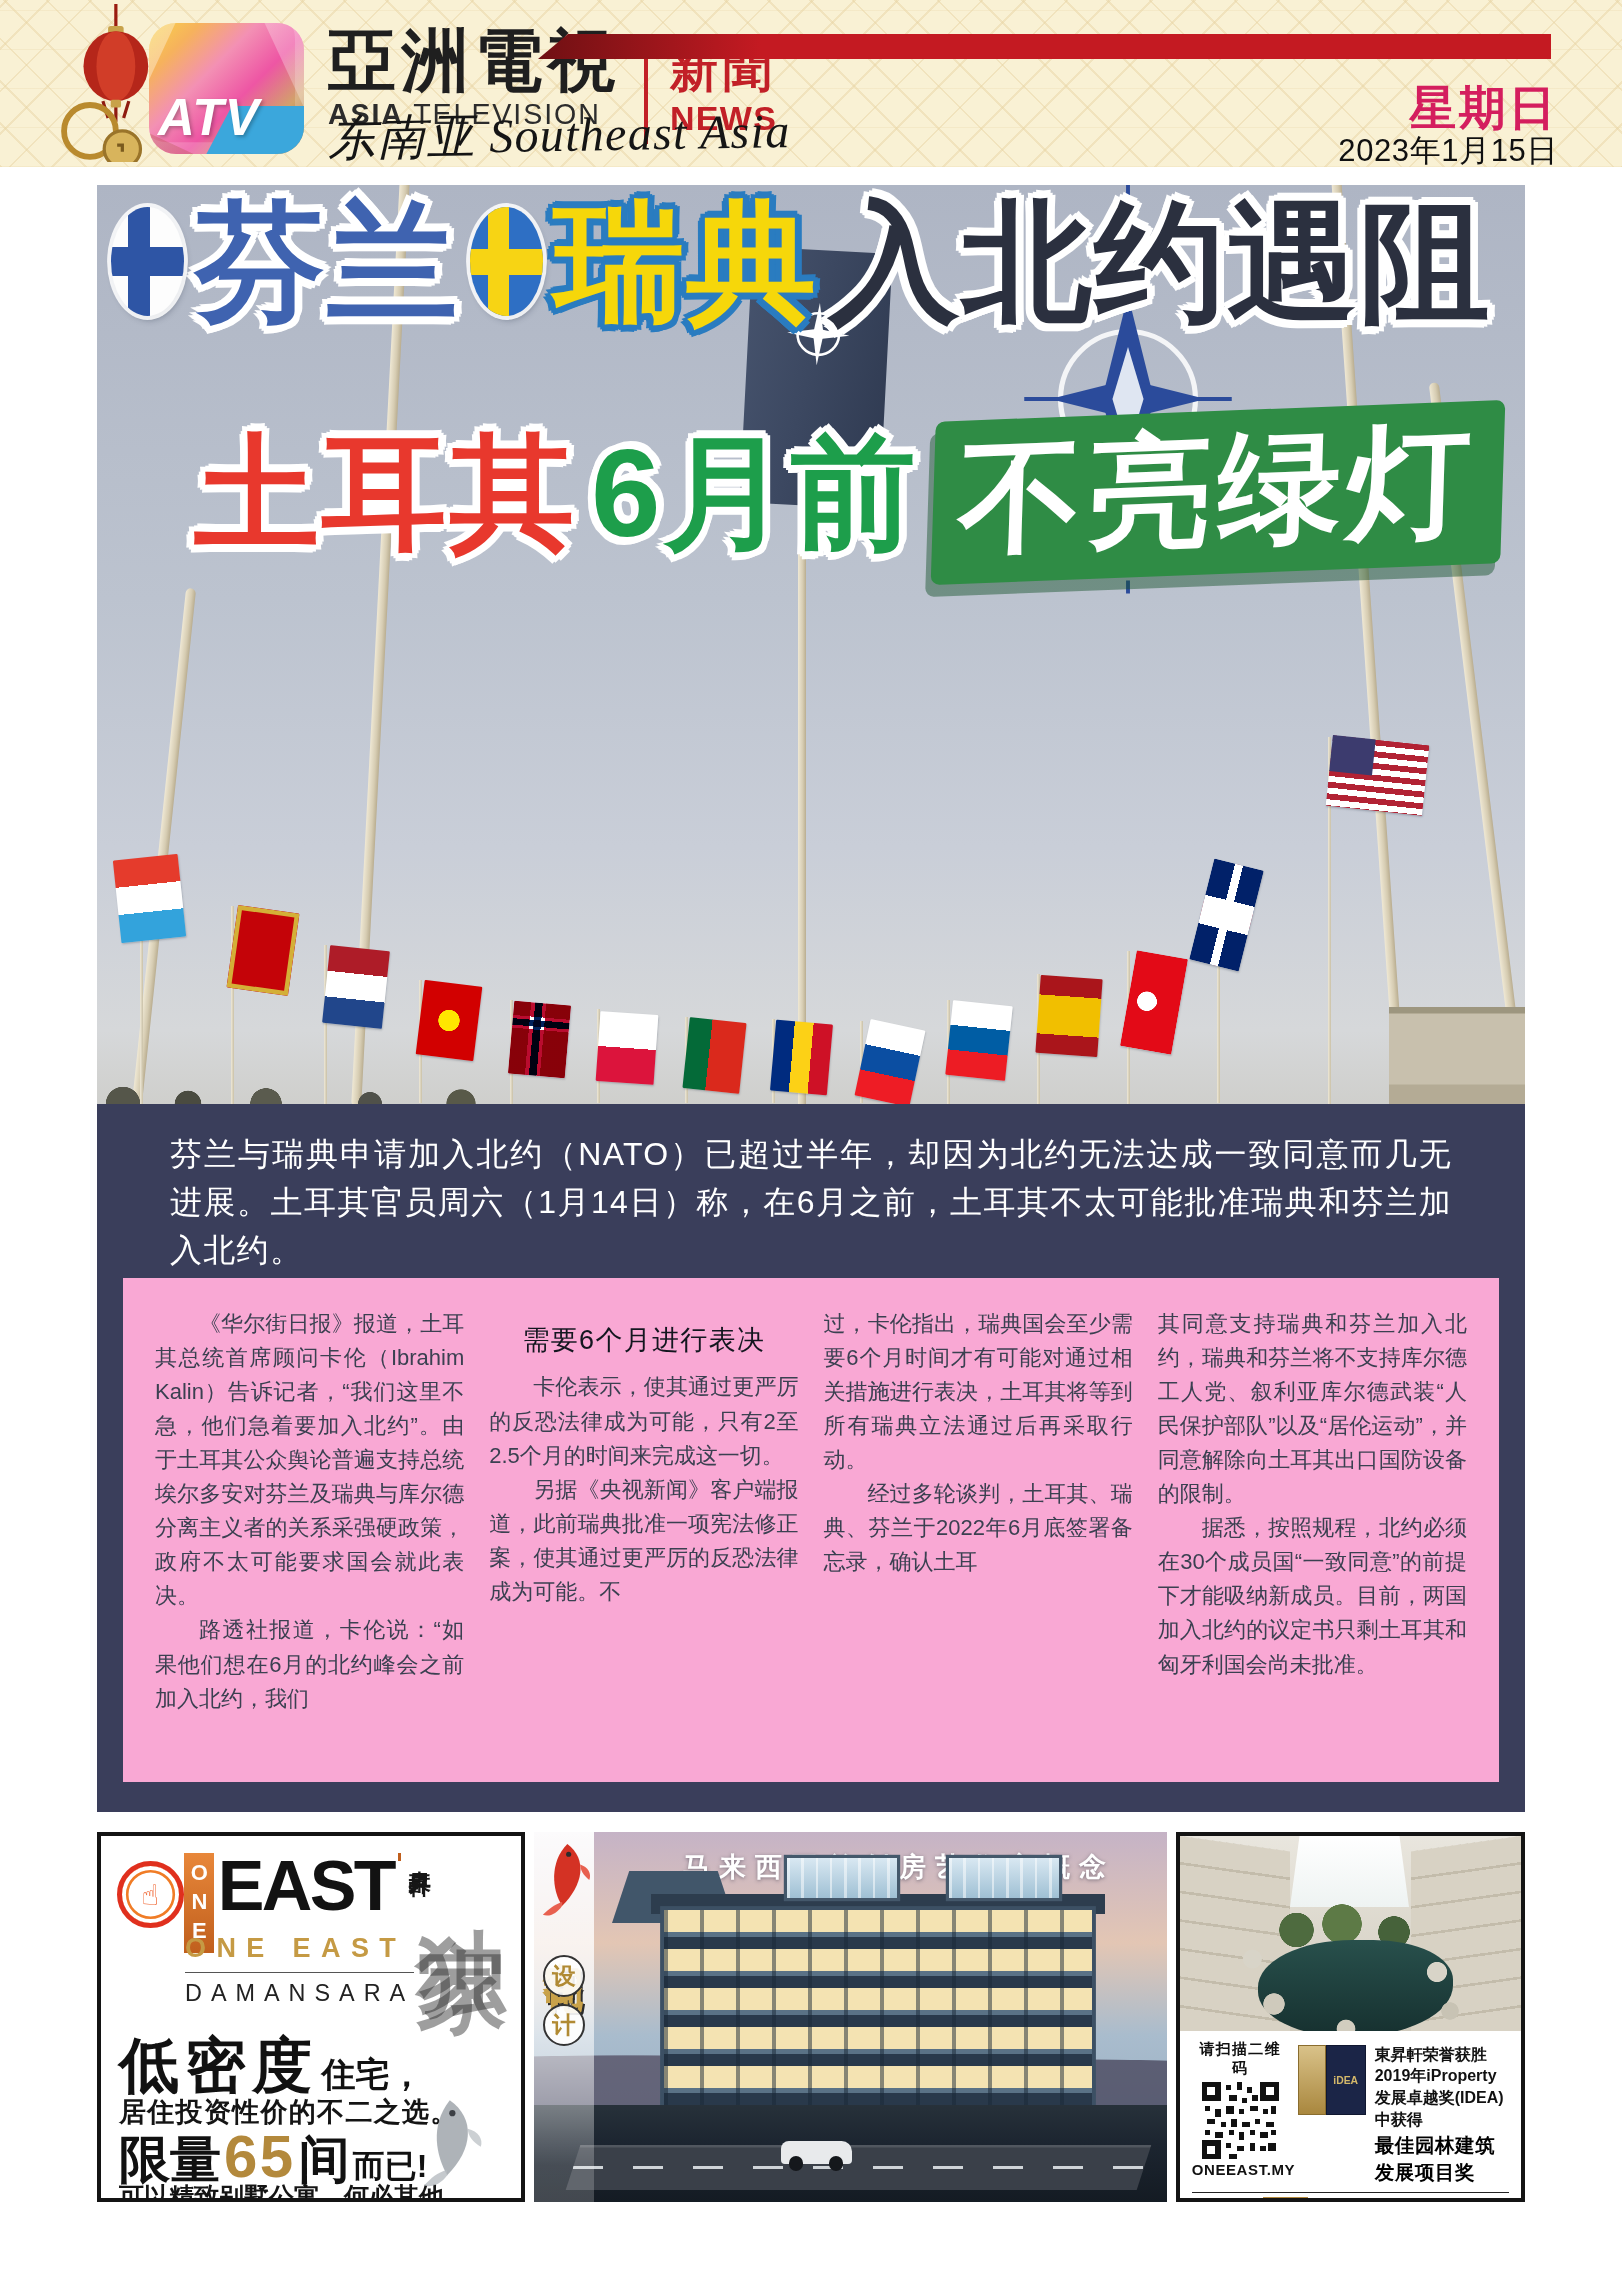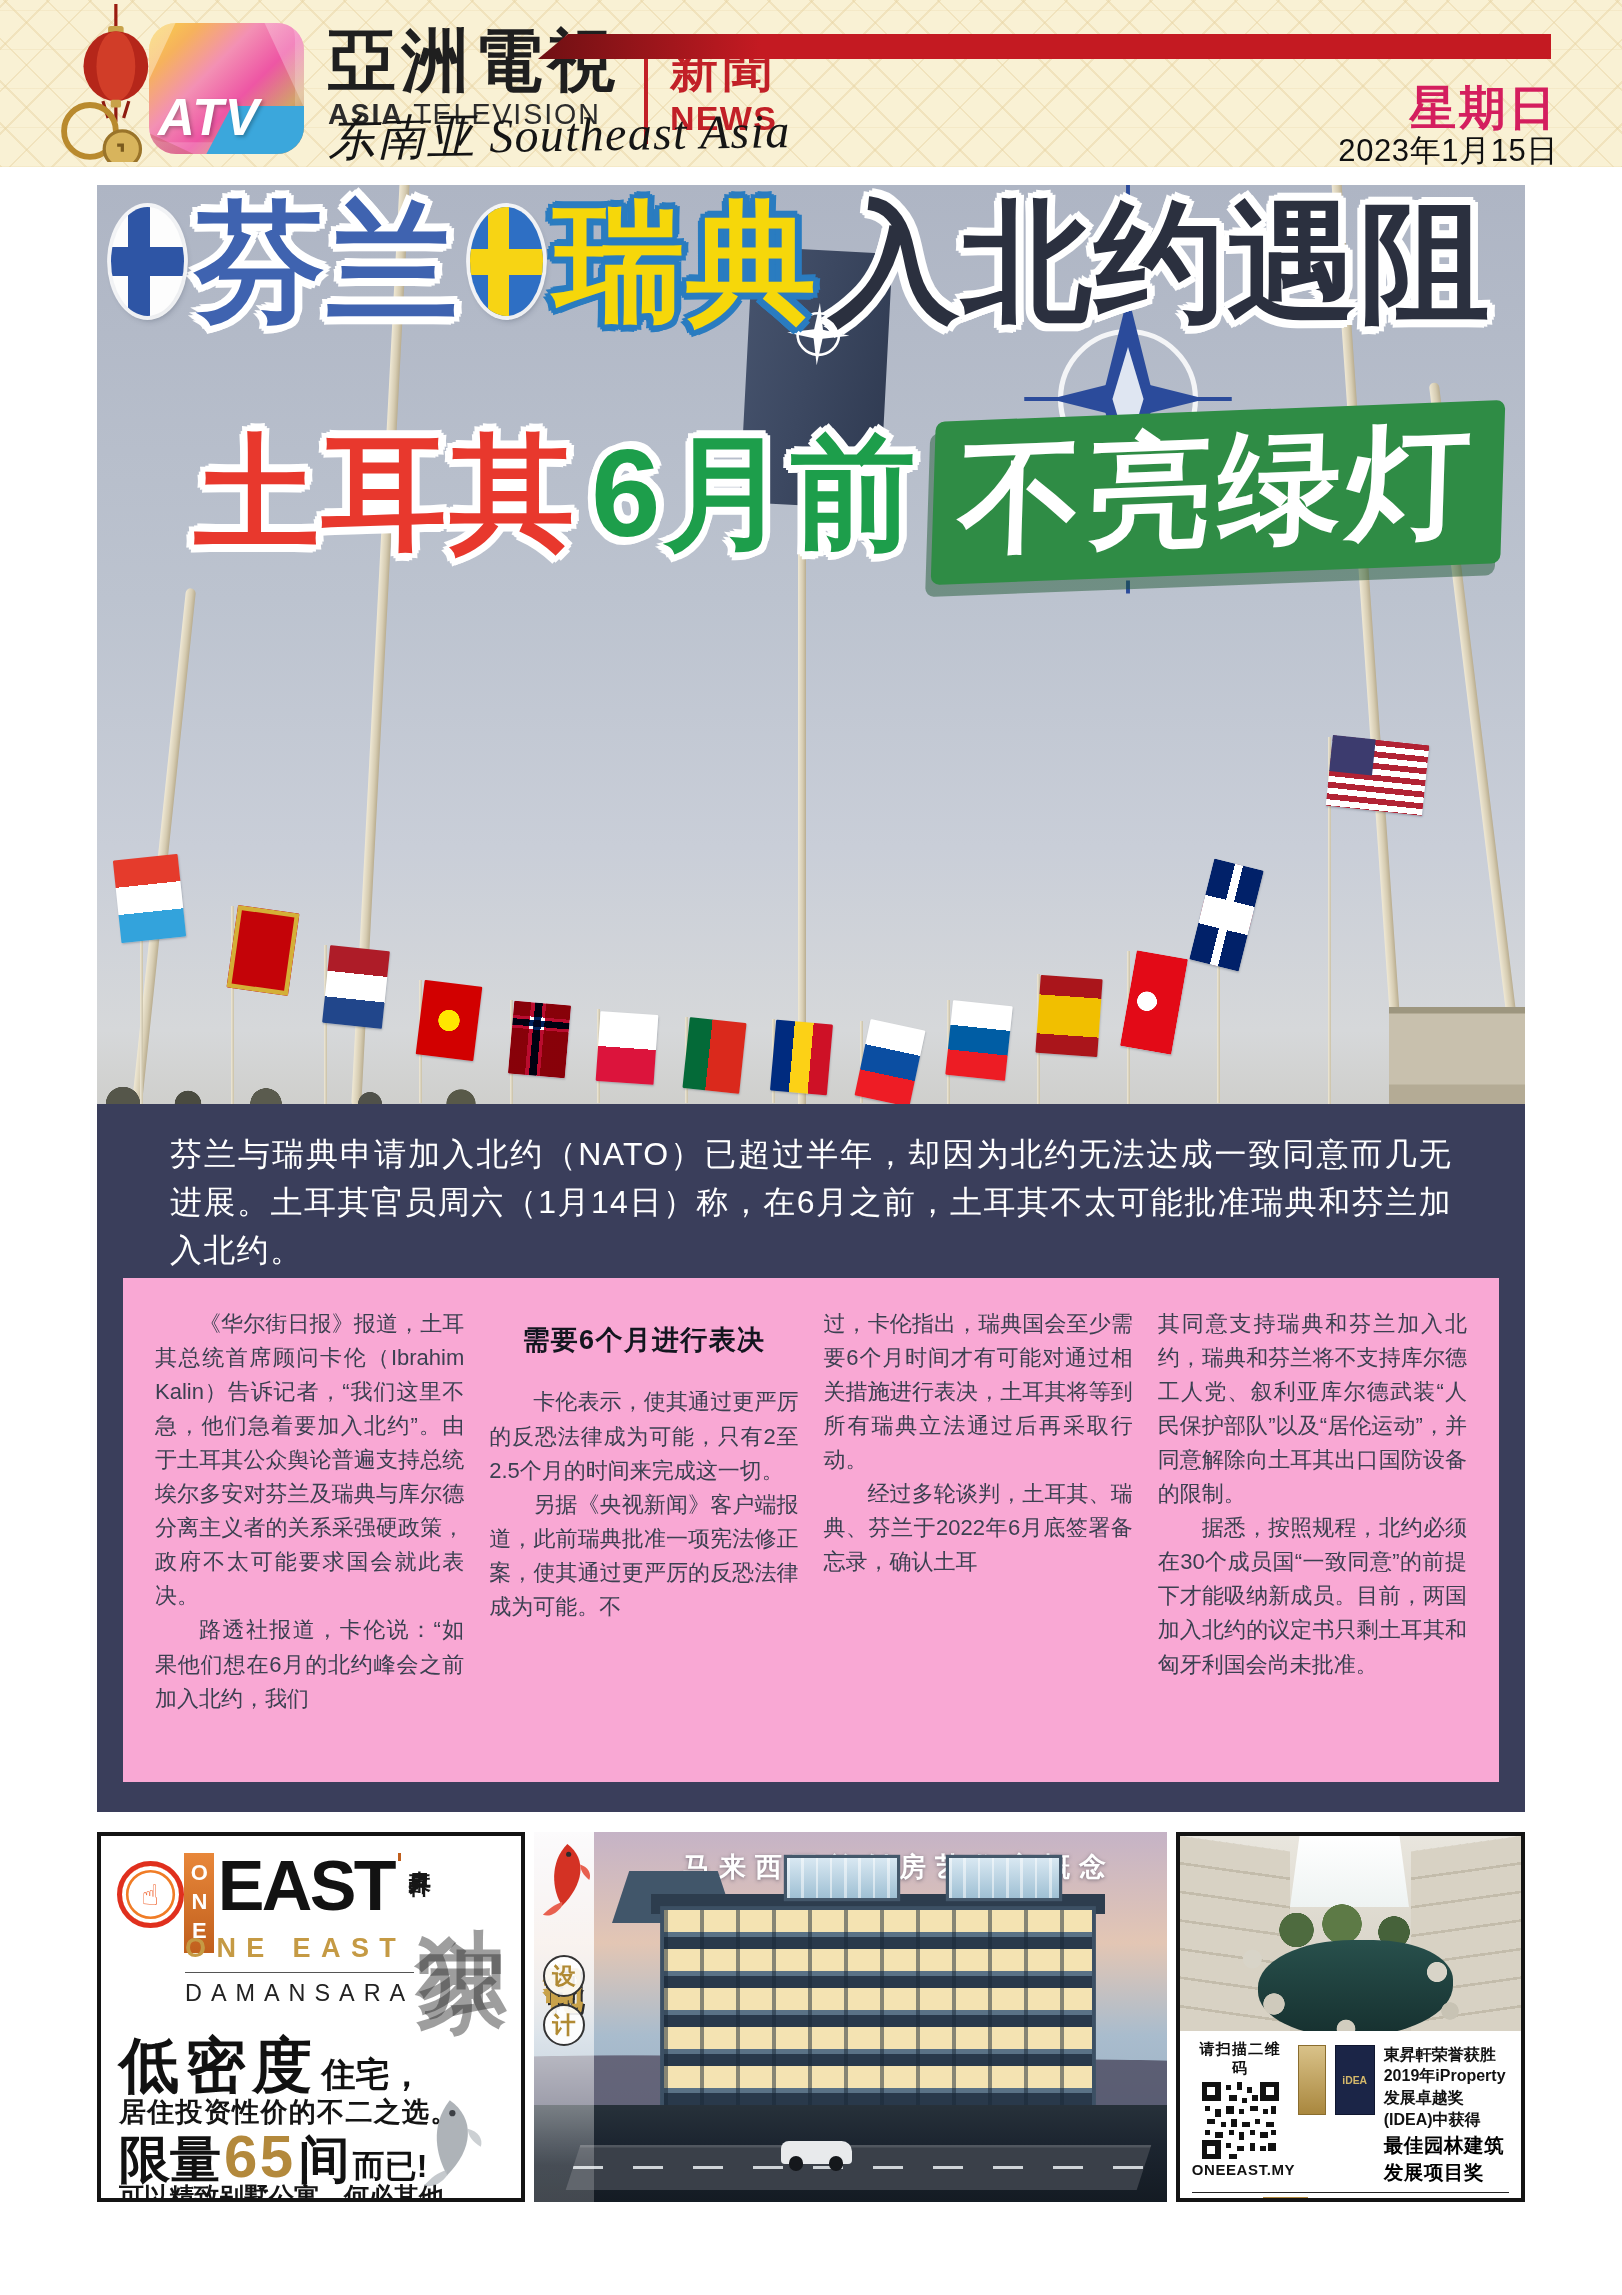--- a/index.html
+++ b/index.html
@@ -87,21 +87,21 @@
   .banner span{display:block;color:#fff;font-size:123px;line-height:1;font-weight:900;letter-spacing:6.5px;white-space:nowrap;}
 
   .summary{width:1428px;height:174px;background:#3a3e5b;color:#fff;box-sizing:border-box;
     padding:26px 73px 0;font-size:32px;line-height:1.5;letter-spacing:1.3px;text-align:justify;}
   .article-wrap{width:1428px;height:534px;background:#3a3e5b;box-sizing:border-box;padding:0 26px 30px;}
   .article-box{background:#f9a8d4;height:100%;box-sizing:border-box;padding:28.6px 32px;
     display:flex;gap:25px;}
   .col{flex:1 1 0;font-size:22px;line-height:1.55;color:#3b4051;text-align:justify;}
   .col p{margin:0;text-indent:2em;}
   .col p.cont{text-indent:0;}
-  .col h3{margin:13px 0 24px;text-align:center;font-size:27px;font-weight:700;color:#13161f;letter-spacing:1.3px;}
+  .col h3{margin:13px 0 9px;text-align:center;font-size:27px;font-weight:400;color:#13161f;letter-spacing:1.3px;}
 
   
   .adrow{position:absolute;left:97px;top:1832px;width:1428px;height:370px;display:flex;gap:9px;}
   .ad-left{width:428px;border:4.5px solid #141414;background:#fff;box-sizing:border-box;position:relative;overflow:hidden;}
   .click-icon{position:absolute;left:15.6px;top:25px;width:57px;height:57px;border-radius:50%;
     border:5.2px solid #e0301e;box-shadow:inset 0 0 0 3.9px #fff,inset 0 0 0 6.5px #f07c26;
     display:flex;align-items:center;justify-content:center;font-size:28.6px;color:#ef5a22;}
   .oe{position:absolute;left:83px;top:17px;display:flex;align-items:flex-start;}
   .oe-one{writing-mode:vertical-rl;text-orientation:upright;background:linear-gradient(180deg,#e8873a,#c05f1d);
     color:#fff;font-weight:900;font-size:22px;letter-spacing:3.9px;padding:6.5px 3.9px;line-height:1;}
@@ -180,21 +180,21 @@
       radial-gradient(circle at 32px 71px,#cfcabc 0 10.4px,transparent 11px),
       radial-gradient(circle at 195px 39px,#d8d4c8 0 9.7px,transparent 10.4px),
       radial-gradient(circle at 208px 78px,#c8c3b4 0 8.4px,transparent 9px),
       radial-gradient(circle at 104px 96px,#d2cdbf 0 9px,transparent 9.7px);}
   .rinfo{position:absolute;left:0;top:195px;right:0;bottom:0;padding:9px 11.7px;box-sizing:border-box;}
   .rrow1{display:flex;gap:9px;}
   .qrcol{width:97px;flex:0 0 auto;text-align:center;}
   .scan{font-size:15px;font-weight:bold;color:#111;letter-spacing:1.3px;}
   .qr{margin:3.9px auto 2.6px;display:block;}
   .url{font-size:15px;font-weight:900;color:#111;letter-spacing:0.6px;}
-  .badges{display:flex;gap:9px;flex:0 0 auto;align-items:flex-start;padding-top:5.2px;}
+  .badges{display:flex;gap:0;flex:0 0 auto;align-items:flex-start;padding-top:5.2px;}
   .badge1{width:26px;height:68px;background:linear-gradient(180deg,#d9c289,#a9873e);border:1.3px solid #8a6d2e;}
   .badge2{width:38px;height:68px;background:#1b2547;border:1.3px solid #101730;
     display:flex;align-items:center;justify-content:center;color:#d4b86a;font-size:10.4px;font-weight:bold;}
   .awards{padding-top:3.9px;}
   .aw1,.aw2{font-size:16px;font-weight:bold;color:#111;line-height:1.35;}
   .aw3{font-size:19.5px;font-weight:900;color:#000;margin-top:1.3px;letter-spacing:0.6px;}
   .rdiv{border:none;border-top:1.9px solid #222;margin:6.5px 0 5.2px;}
   .rrow2{display:flex;gap:10.4px;align-items:center;}
   .ck{width:123px;flex:0 0 auto;text-align:center;}
   .ck-top{display:flex;align-items:flex-start;justify-content:center;gap:3.9px;}

